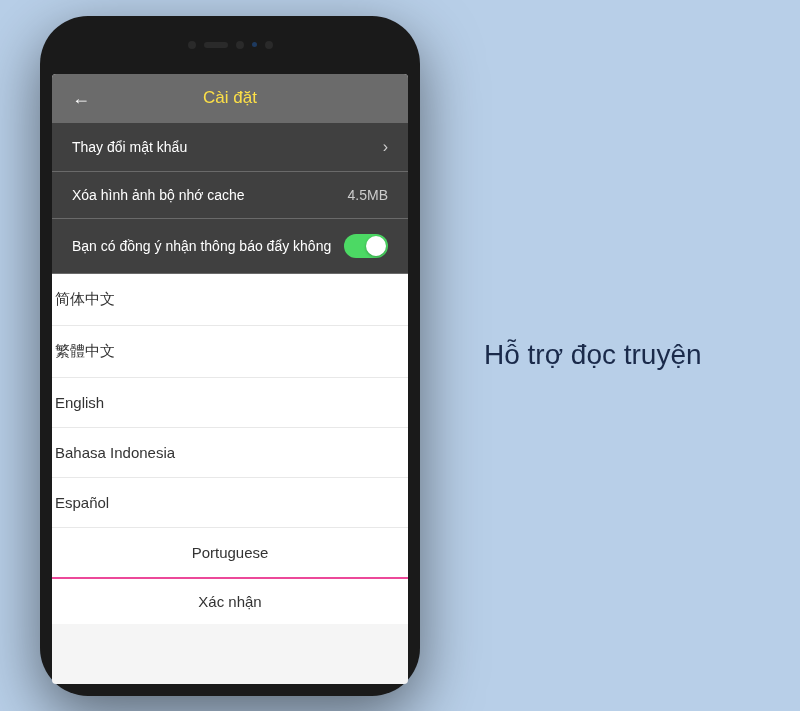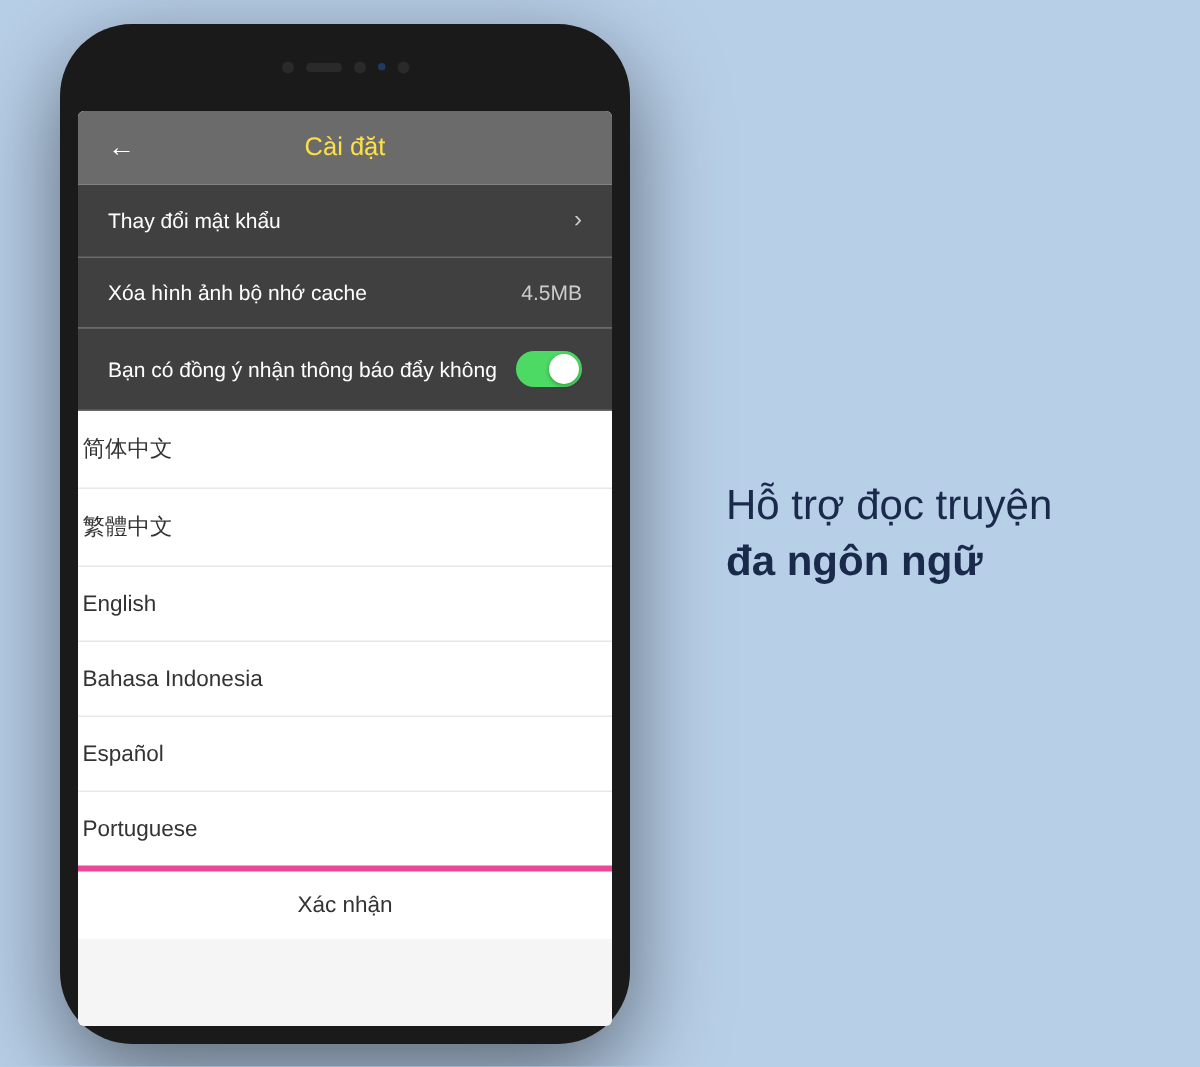--- a/index.html
+++ b/index.html
@@ -164,32 +164,33 @@
       font-size: 15px;
       color: #333;
       display: flex;
       align-items: center;
       justify-content: space-between;
       cursor: pointer;
     }
 
     .language-item:last-of-type {
       border-bottom: none;
+      justify-content: center;
     }
 
     .check-mark {
       color: #2e7d32;
       font-size: 16px;
       font-weight: bold;
     }
 
     
     .confirm-button {
       background: white;
-      border-top: 4px solid #ec4899;
+      border-top: 2px solid #ec4899;
       padding: 14px 20px;
       text-align: center;
       font-size: 15px;
       color: #333;
       cursor: pointer;
     }
 
     
     .promo-text {
       flex: 1;
@@ -273,16 +274,15 @@
               <span>Portuguese</span>
             </div>
           </div>
         <div class="confirm-button">Xác nhận</div>
       </div>
     </div>
   </div>
 
   <div class="promo-text">
     <span class="promo-line1">Hỗ trợ đọc truyện</span>
-    <span class="promo-line2">đa ngôn ngữ</span>
   </div>
 
 </div>
 
 </body></html>

